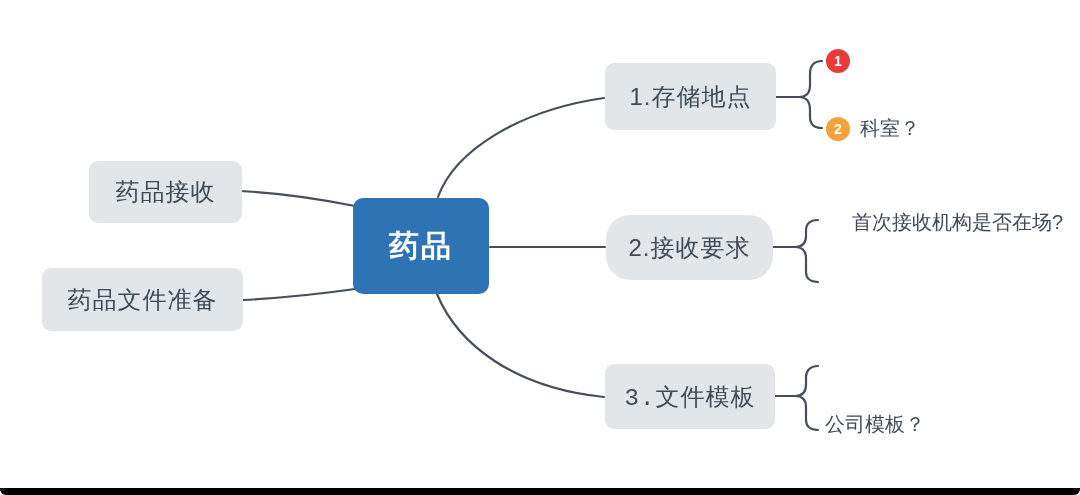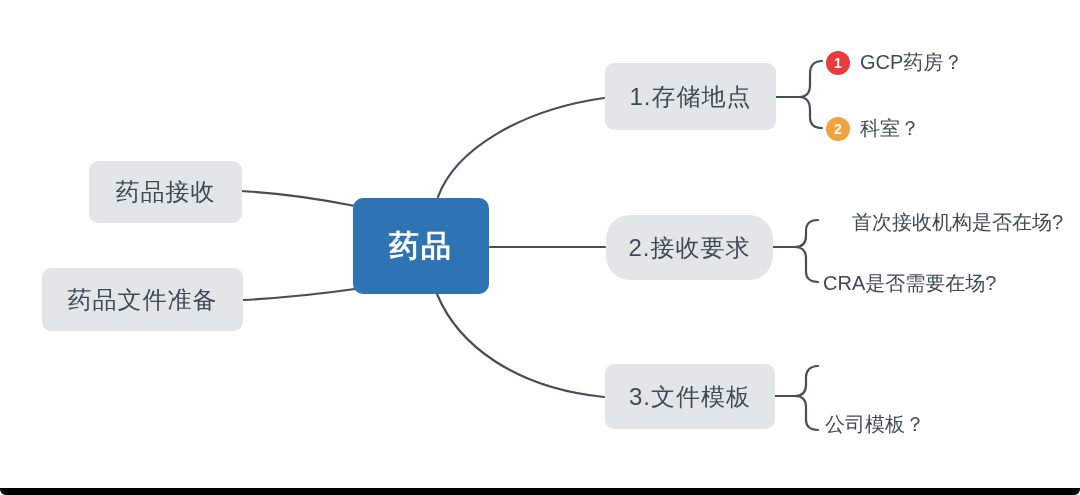--- a/index.html
+++ b/index.html
@@ -55,36 +55,32 @@
              M 795,396 C 803,396 806,401 806,407 L 806,420 C 806,426 810,430 818,430"></path>
   </svg>
 
   <div class="node root" style="left:353px;top:198px;width:136px;height:96px;">药品</div>
 
   <div class="node" style="left:42px;top:268px;width:201px;height:63px;">药品文件准备</div>
   <div class="node" style="left:89px;top:161px;width:153px;height:62px;">药品接收</div>
 
   <div class="node" style="left:605px;top:63px;width:171px;height:67px;">1.存储地点</div>
   <div class="node" style="left:606px;top:215px;width:167px;height:65px;border-radius:24px;">2.接收要求</div>
-  <div class="node" style="left:605px;top:364px;width:170px;height:65px;">3.文件模板</div>
+  <div class="node" style="left:605px;top:364px;width:170px;height:65px;font-family:Liberation Mono, monospace;">3.文件模板</div>
 
   <div class="leaf" style="left:826px;top:49px;">
     <span class="badge red">1</span>
-    <span>GCP药房？</span>
   </div>
   <div class="leaf" style="left:826px;top:115px;">
     <span class="badge orange">2</span>
     <span>科室？</span>
   </div>
 
   <div class="leaf" style="left:852px;top:209px;">
     <span>首次接收机构是否在场?</span>
-  </div>
-  <div class="leaf" style="left:823px;top:270px;">
-    <span>CRA是否需要在场?</span>
   </div>
 
   <div class="leaf" style="left:825px;top:411px;">
     <span>公司模板？</span>
   </div>
 
   <div class="bottom-bar"></div>
 </div>
 
 </body></html>

